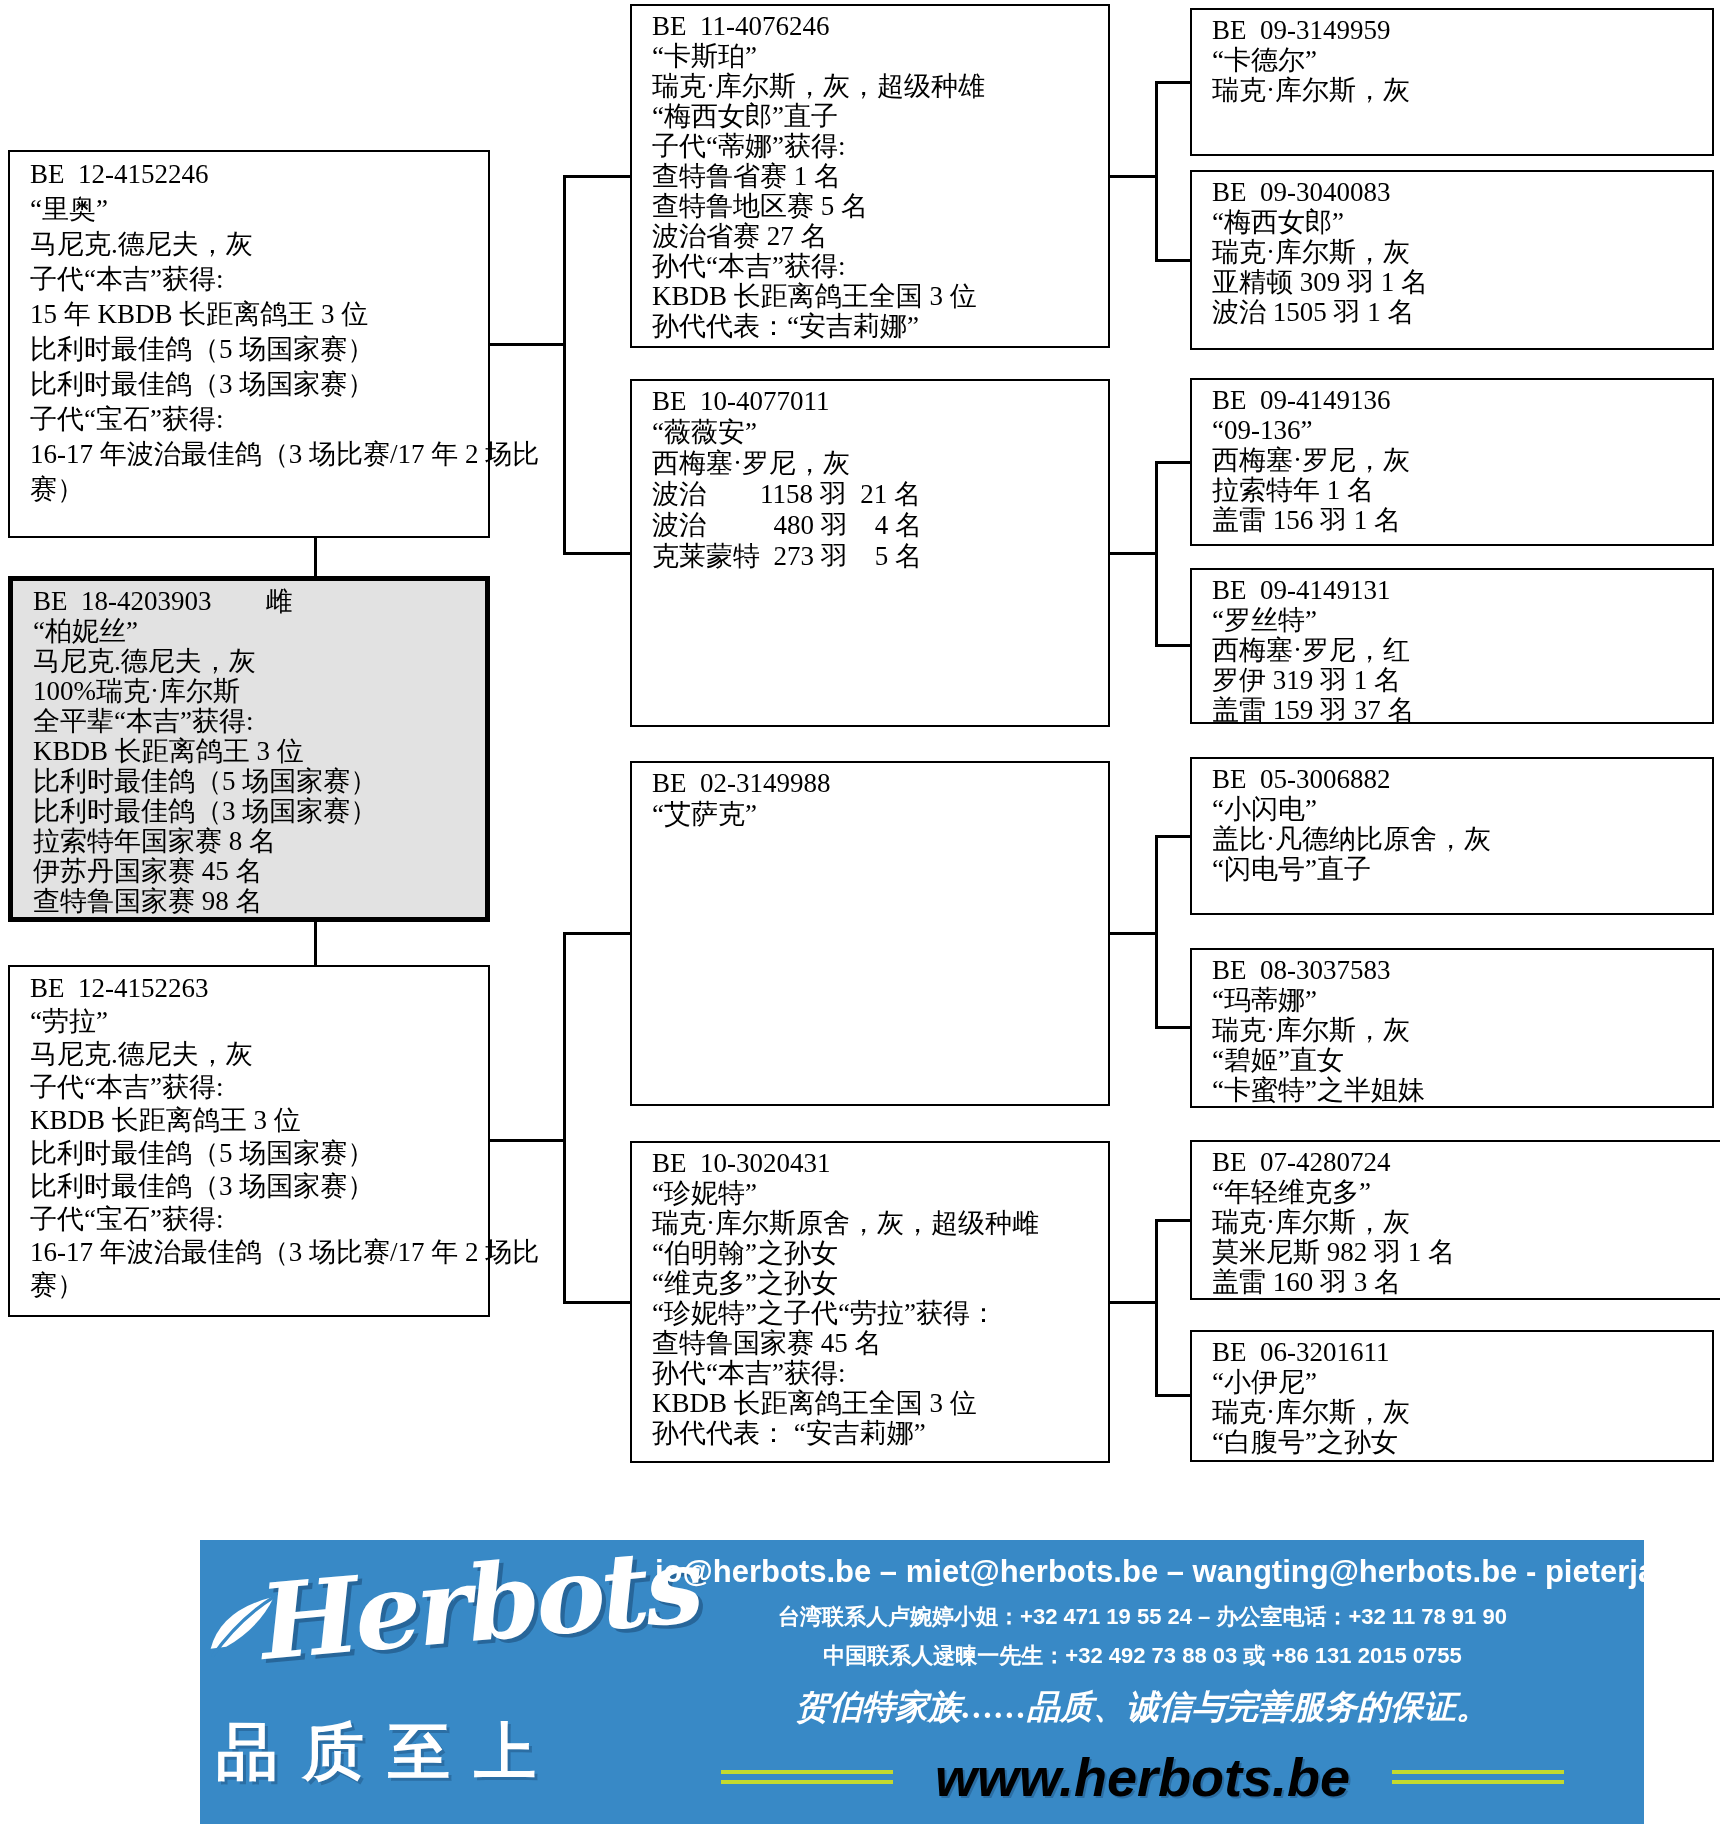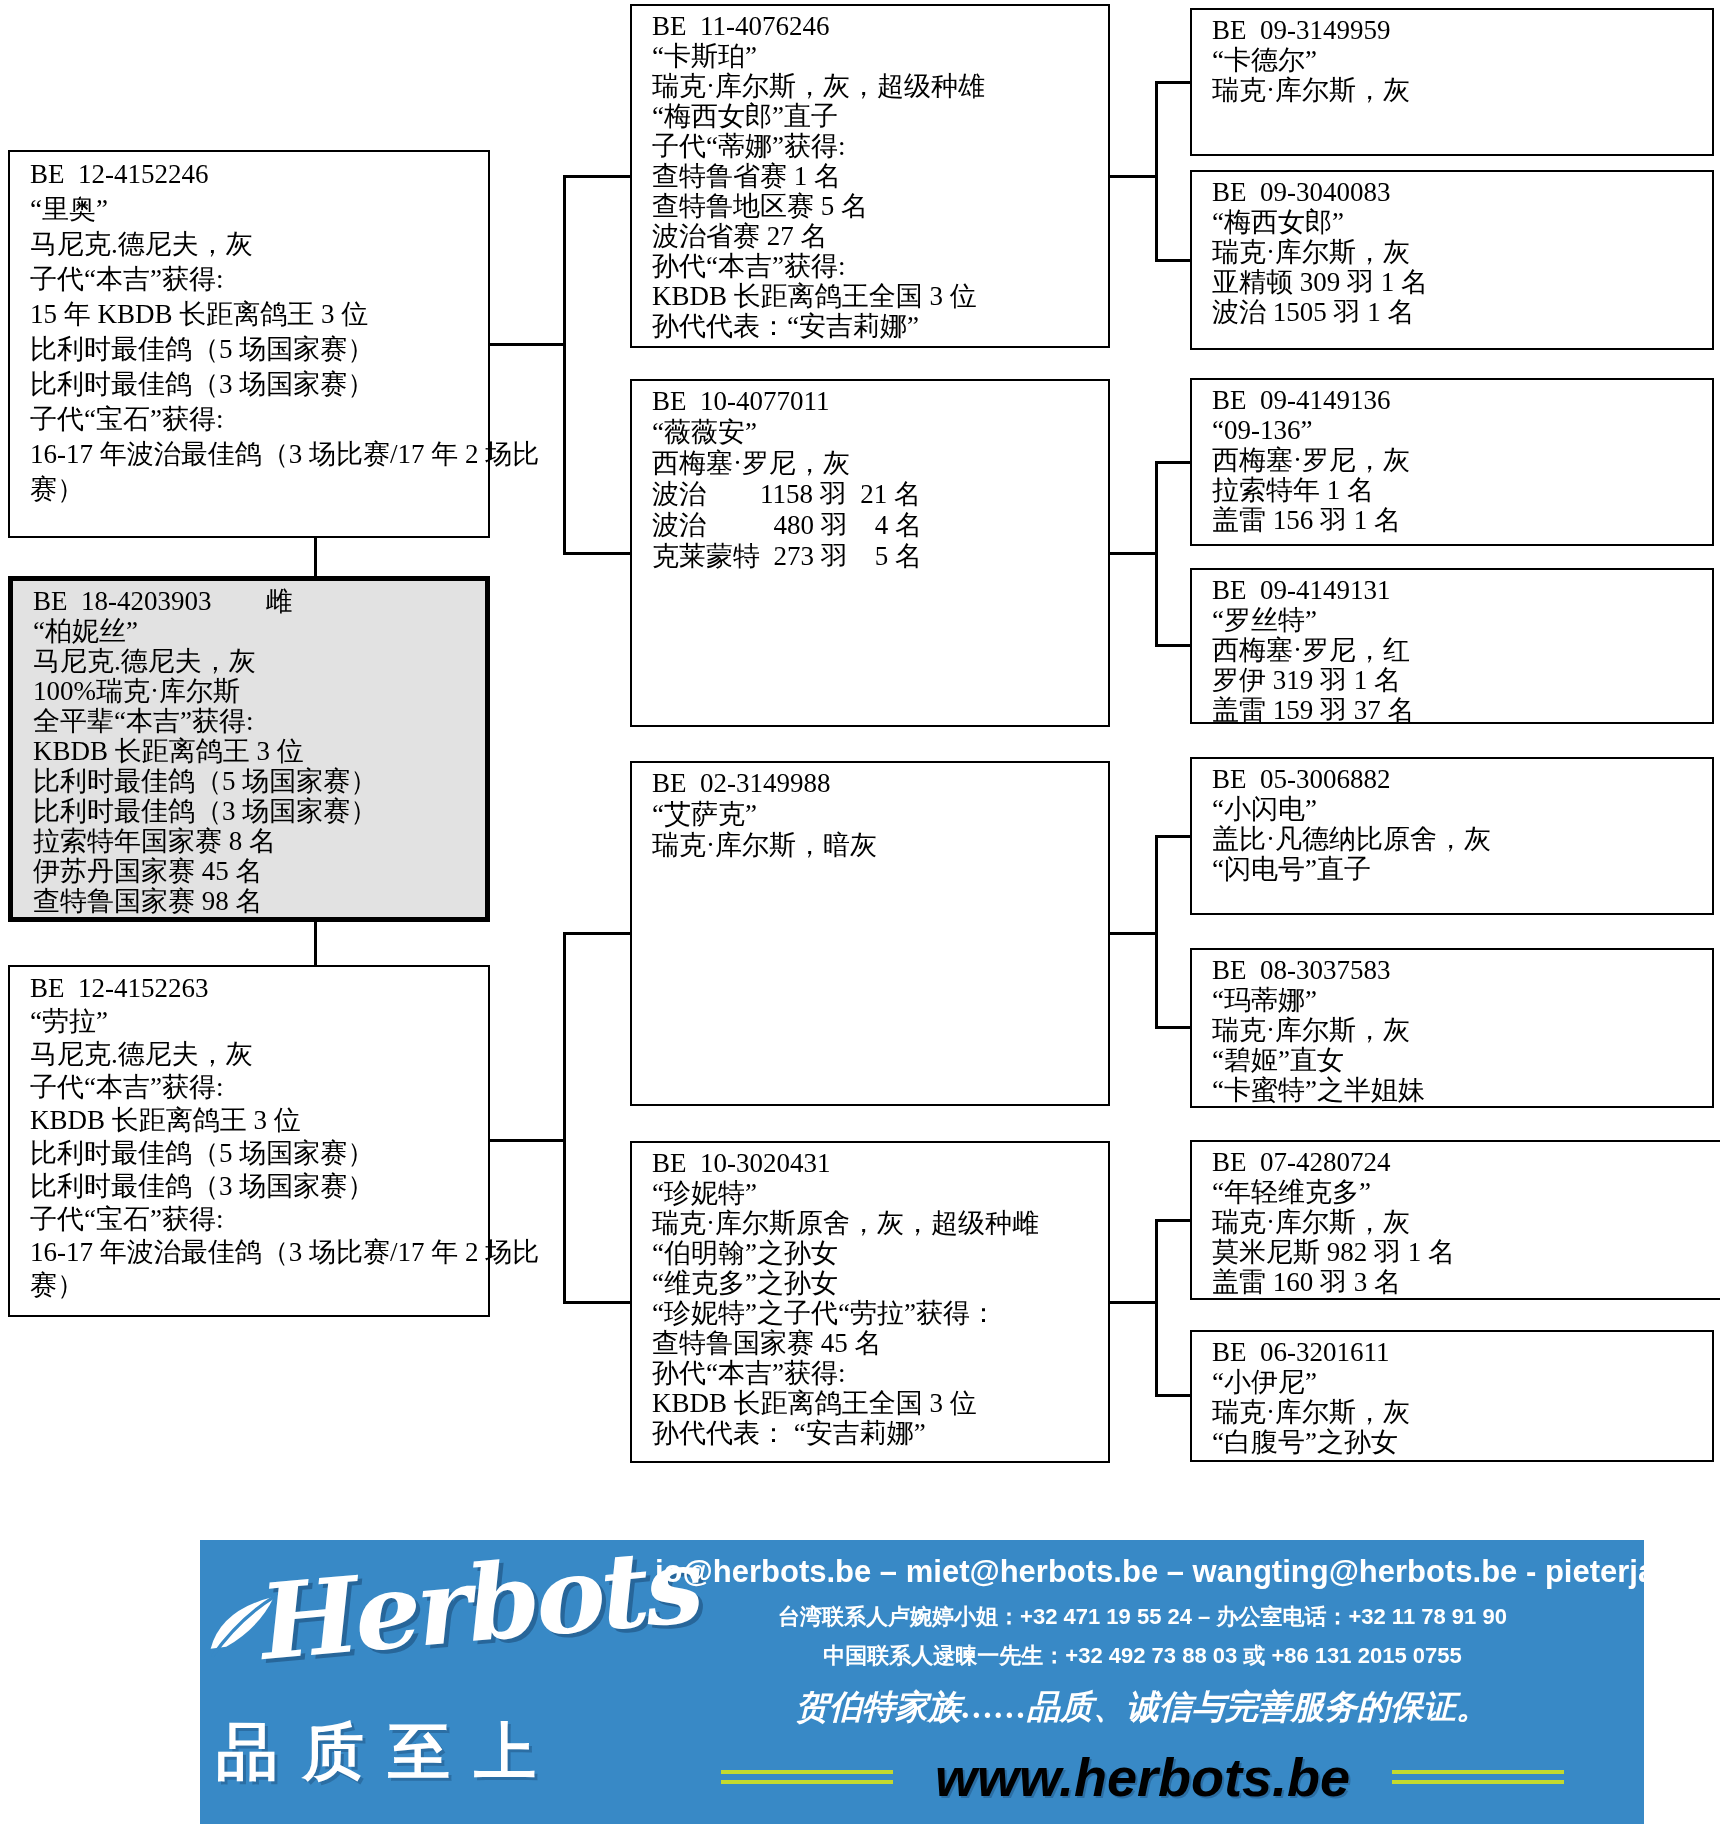--- a/index.html
+++ b/index.html
@@ -90,21 +90,20 @@
       <div class="tline">BE  10-4077011</div>
       <div class="tline">“薇薇安”</div>
       <div class="tline">西梅塞·罗尼，灰</div>
       <div class="tline">波治        1158 羽  21 名</div>
       <div class="tline">波治          480 羽    4 名</div>
       <div class="tline">克莱蒙特  273 羽    5 名</div>
     </div>
   <div class="pbox" style="left:630px;top:761px;width:480px;height:345px;--lh:31px">
       <div class="tline">BE  02-3149988</div>
       <div class="tline">“艾萨克”</div>
-      <div class="tline">瑞克·库尔斯，暗灰</div>
     </div>
   <div class="pbox" style="left:630px;top:1141px;width:480px;height:322px;--lh:30px">
       <div class="tline">BE  10-3020431</div>
       <div class="tline">“珍妮特”</div>
       <div class="tline">瑞克·库尔斯原舍，灰，超级种雌</div>
       <div class="tline">“伯明翰”之孙女</div>
       <div class="tline">“维克多”之孙女</div>
       <div class="tline">“珍妮特”之子代“劳拉”获得：</div>
       <div class="tline">查特鲁国家赛 45 名</div>
       <div class="tline">孙代“本吉”获得:</div>

